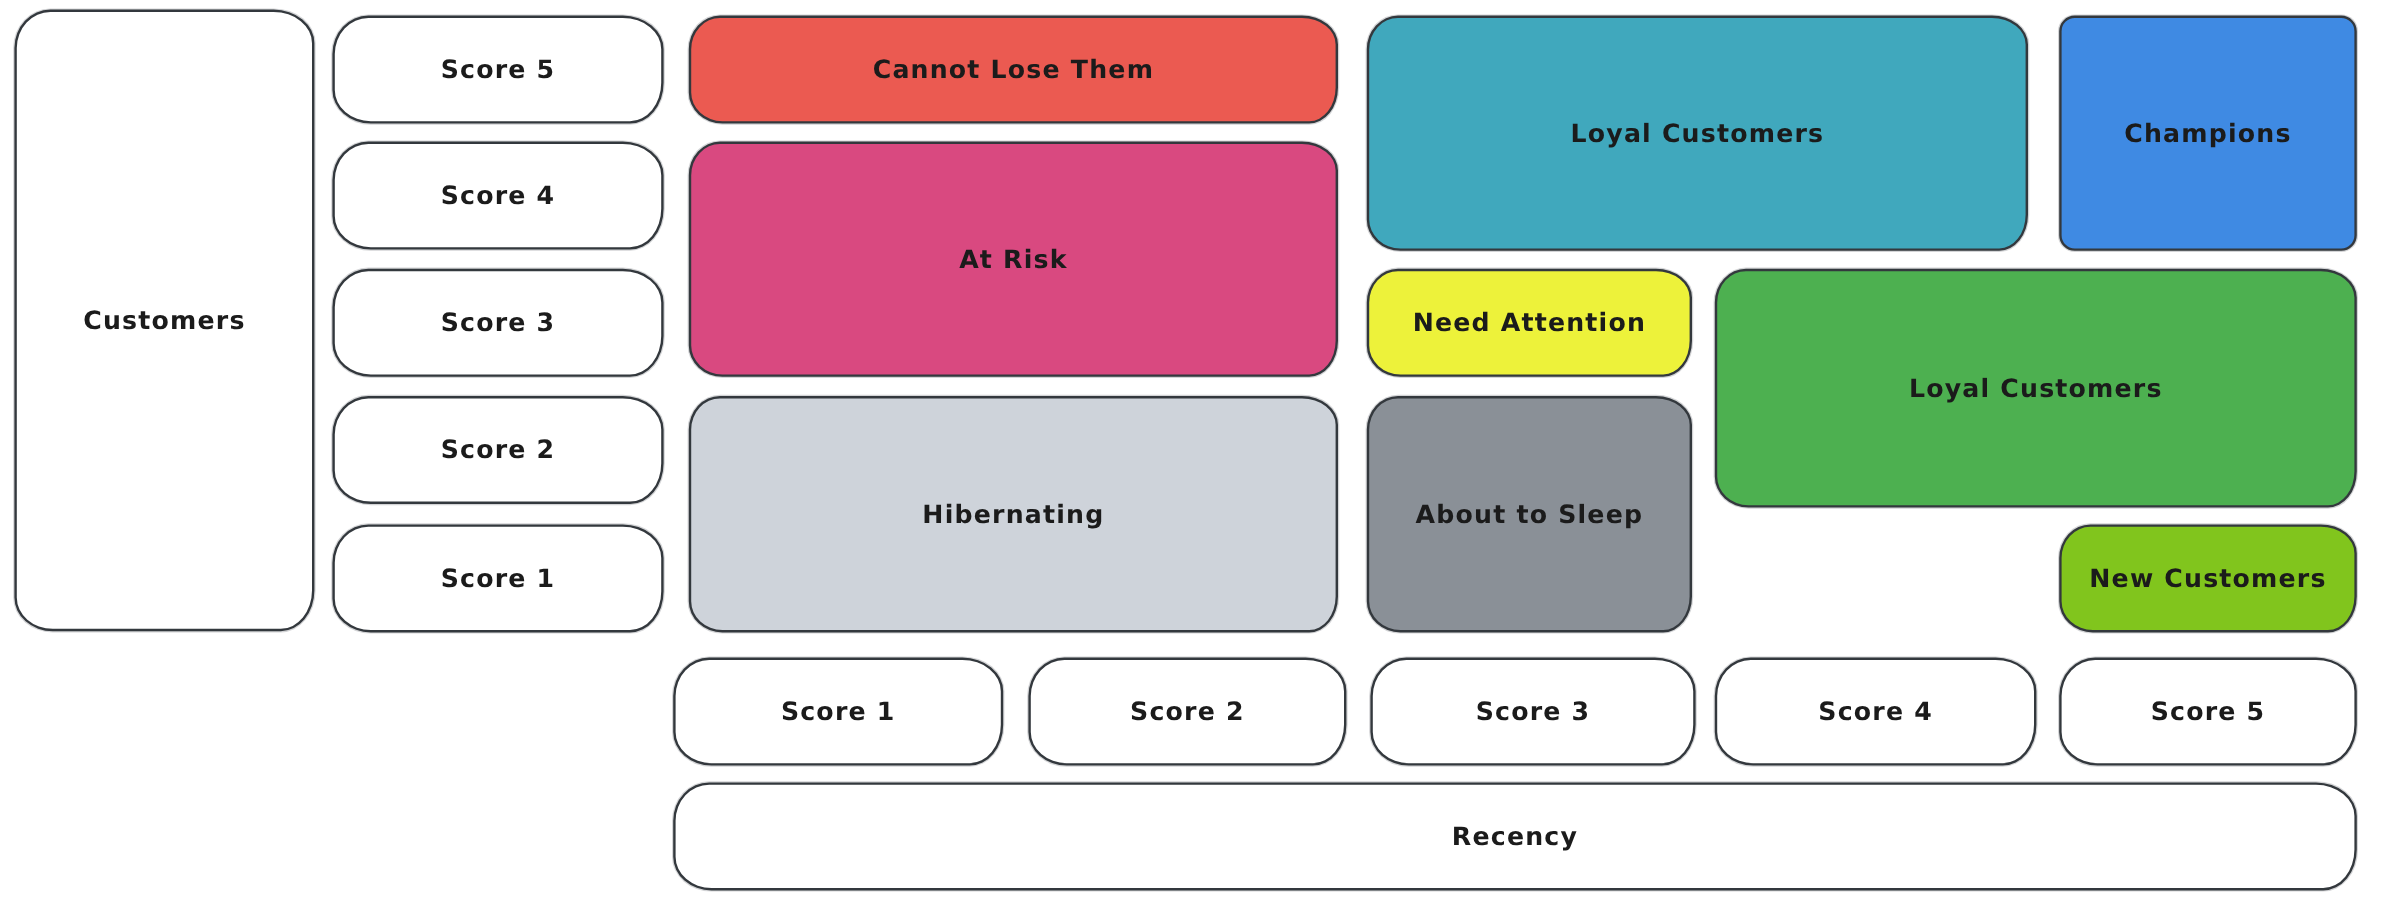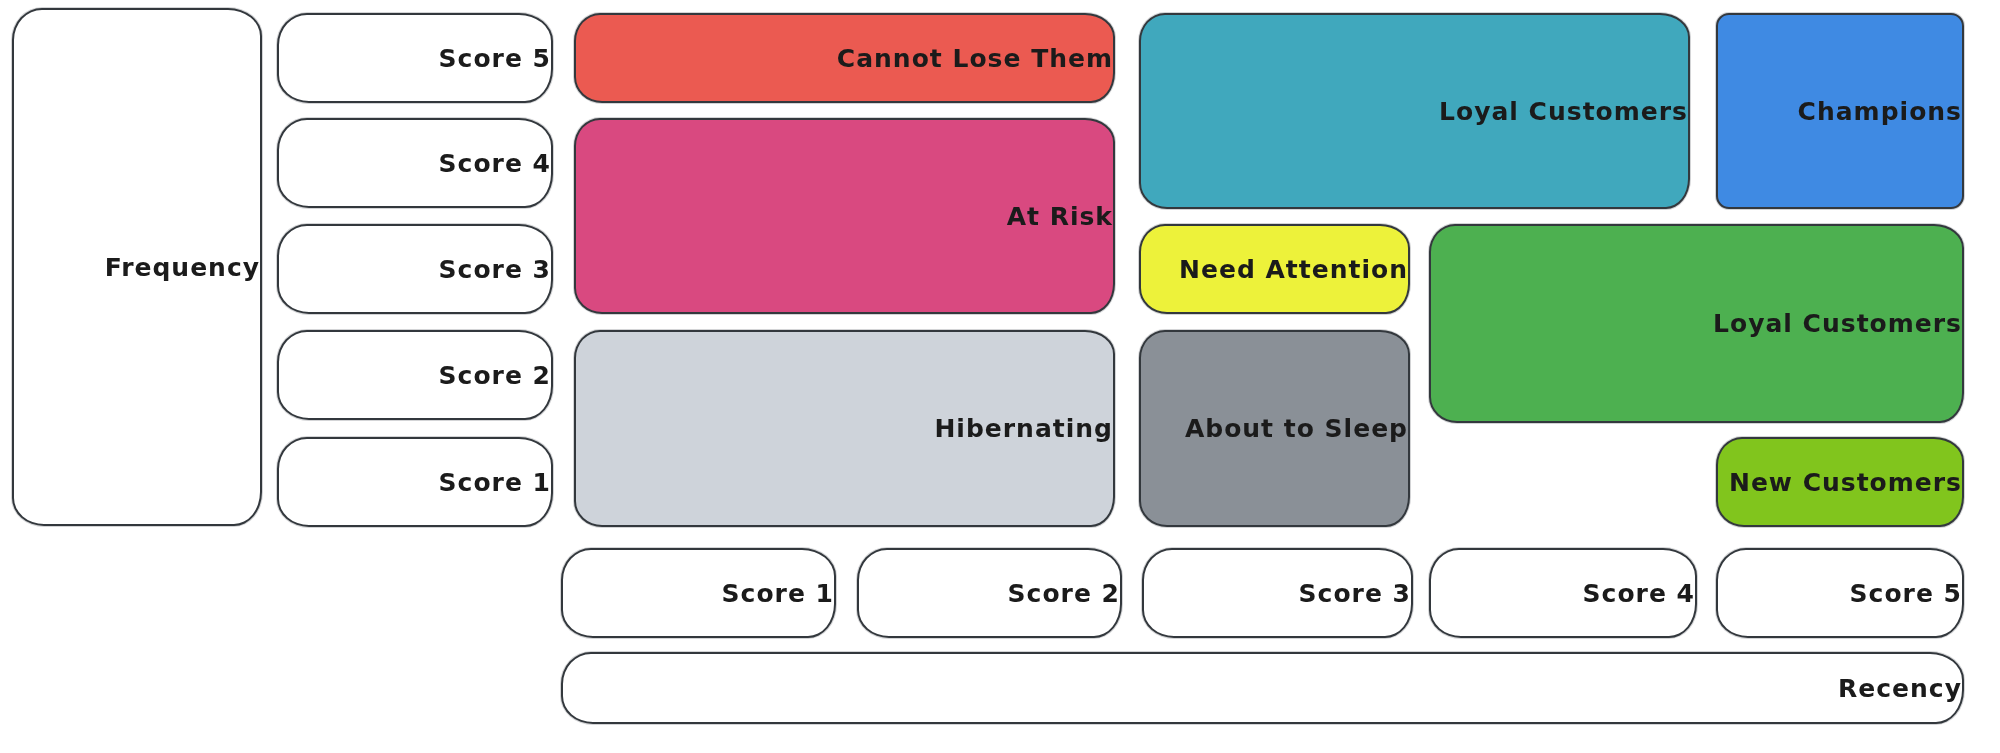--- a/index.html
+++ b/index.html
@@ -13,24 +13,24 @@
     height: 753px;
     background: #ffffff;
     font-family: "DejaVu Sans", sans-serif;
     color: #1b1b1b;
     overflow: hidden;
   }
   .box {
     position: absolute;
     display: flex;
     align-items: center;
-    justify-content: flex-end;
+    justify-content: center;
     box-sizing: border-box;
     border: 2.5px solid #33383d;
-    font-size: 25px;
+    font-size: 21px;
     font-weight: 600;
     letter-spacing: 1px;
     text-align: center;
     box-shadow: 0 0 0 1px rgba(80,85,90,0.25);
   }
   .white {
     background: #ffffff;
     border-radius: 30px 34px 28px 32px / 32px 28px 34px 28px;
   }
   .seg {
@@ -58,29 +58,29 @@
   #seg-promising     { left: 1429px; top: 437px; width: 268px; height: 90px; }
   #seg-new-customers { left: 1716px; top: 437px; width: 248px; height: 90px; }
 
   
   .rscore           { top: 548px; height: 90px; }
   #rscore-1 { left: 561px;  width: 275px; }
   #rscore-2 { left: 857px;  width: 265px; }
   #rscore-3 { left: 1142px; width: 271px; }
   #rscore-4 { left: 1429px; width: 268px; }
   #rscore-5 { left: 1716px; width: 248px; }
-  #recency-axis     { left: 561px; top: 652px; width: 1403px; height: 72px; }
+  #recency-axis     { left: 561px; top: 652px; width: 1403px; height: 90px; }
 </style>
 </head>
 <body>
 
 <div class="canvas">
 
   <div class="box white" id="freq-axis">
-    <span>Frequency</span>
+    <span>Customers</span>
   </div>
   <div class="box white fscore" id="fscore-5">
     <span>Score 5</span>
   </div>
   <div class="box white fscore" id="fscore-4">
     <span>Score 4</span>
   </div>
   <div class="box white fscore" id="fscore-3">
     <span>Score 3</span>
   </div>

